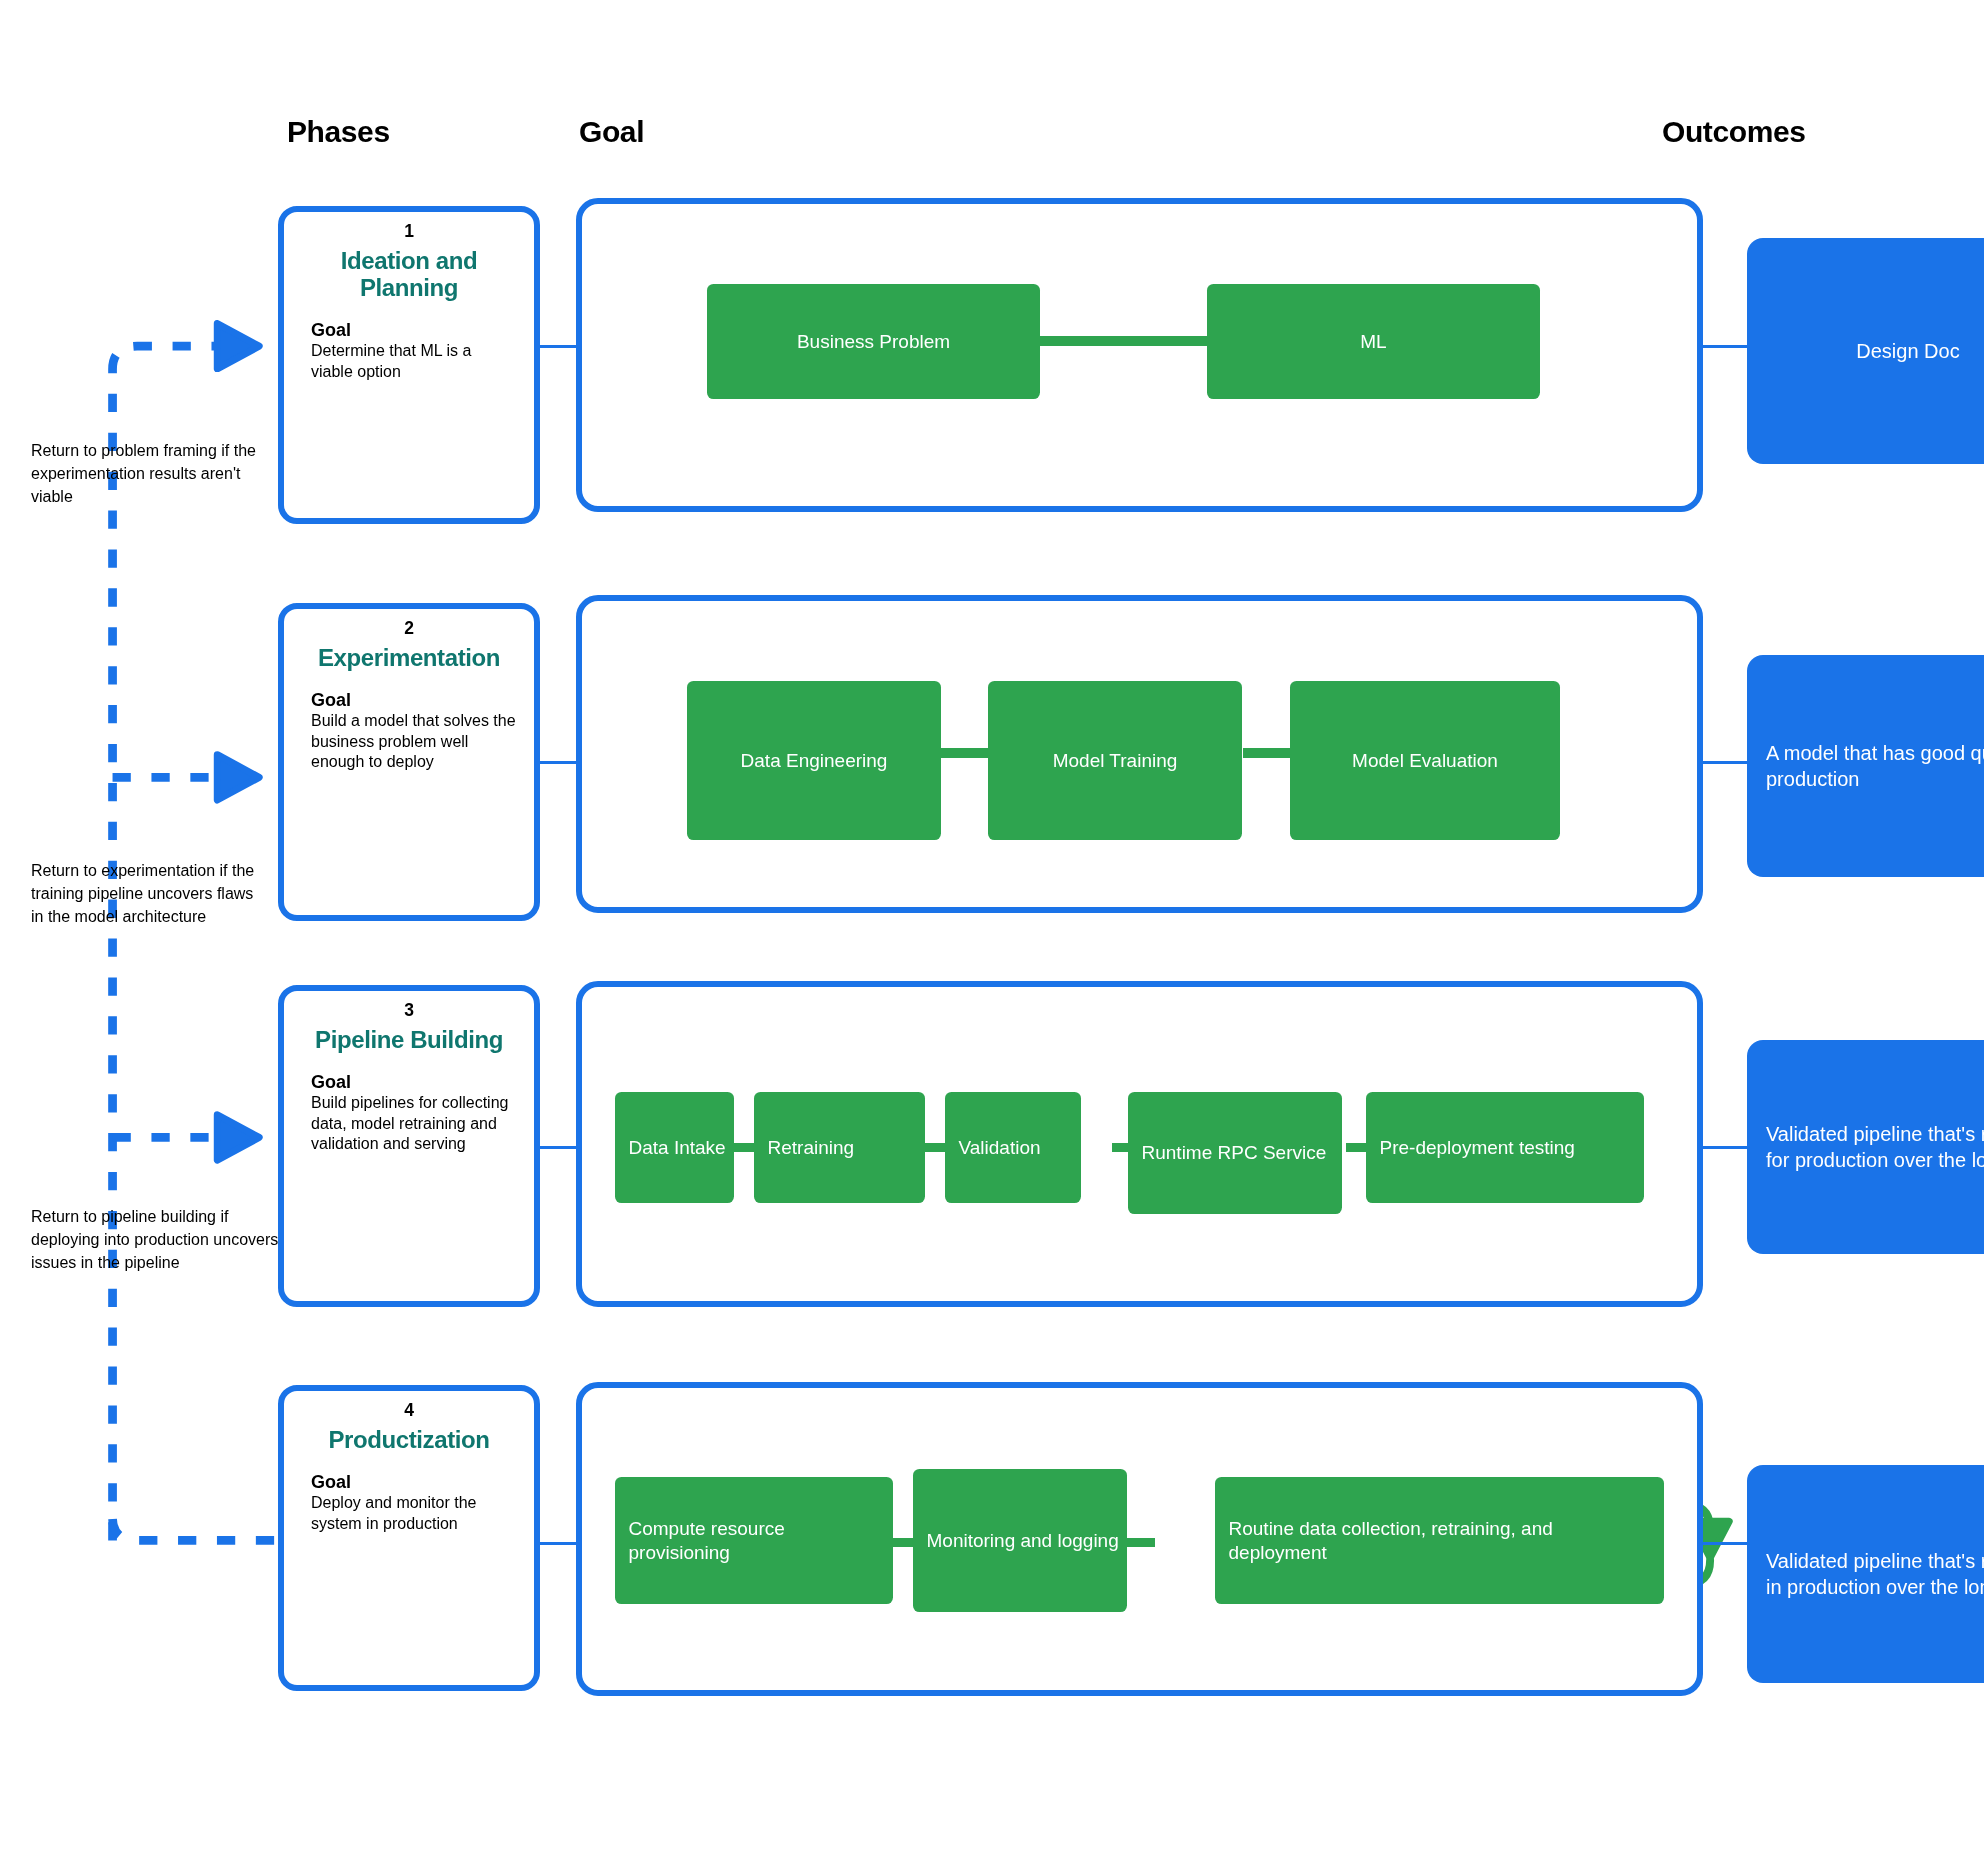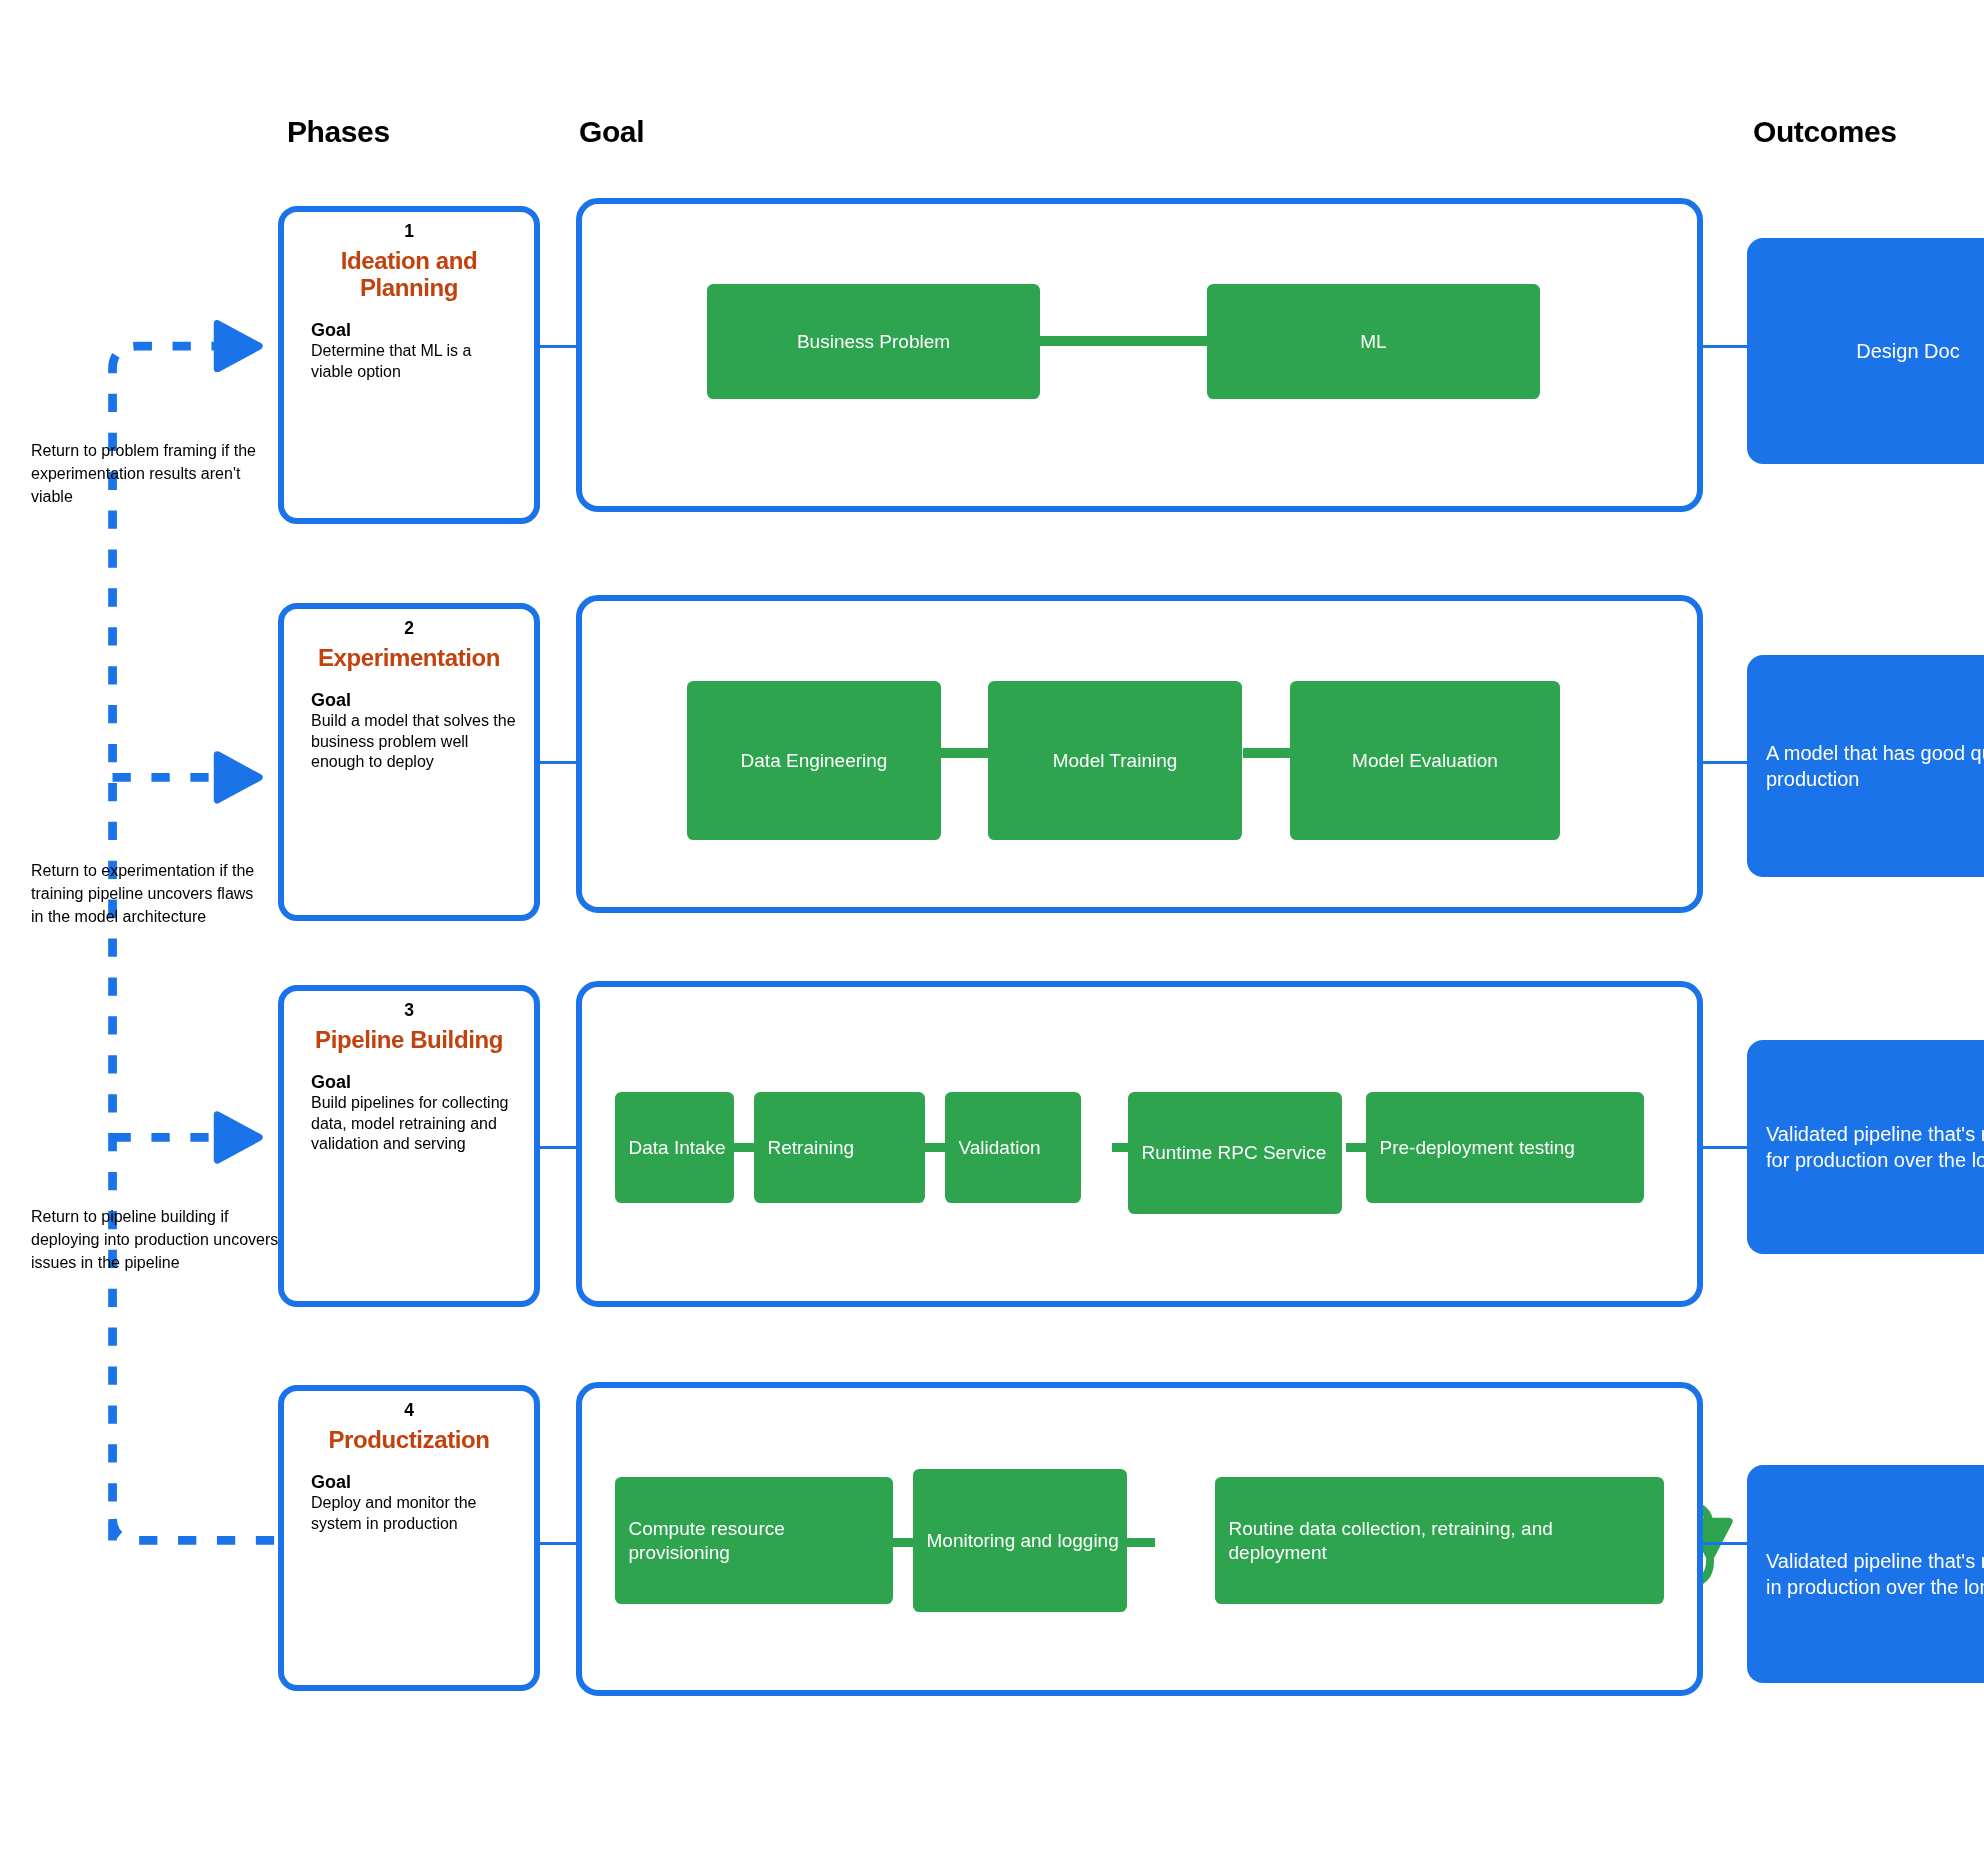--- a/index.html
+++ b/index.html
@@ -3,27 +3,27 @@
 <meta charset="utf-8">
 <style>
   html,body{margin:0;padding:0;background:#ffffff;}
   body{font-family:"Liberation Sans","DejaVu Sans",sans-serif;color:#202124;}
   .stage{position:relative;width:2253px;height:1858px;background:#fff;overflow:hidden;}
 
   
   .col-head{position:absolute;font-weight:700;font-size:30px;letter-spacing:-0.4px;color:#000;white-space:nowrap;}
   #head-phases{left:287px;top:115px;}
   #head-tasks{left:579px;top:115px;}
-  #head-outcomes{left:1753px;top:115px;}
+  #head-outcomes{left:1662px;top:115px;}
 
   
   .phase-card{position:absolute;box-sizing:border-box;border:6.4px solid #1a73e8;border-radius:19px;background:#fff;
               padding:9.5px 17.5px 9.5px 17.5px;}
   .phase-num{font-size:17.5px;font-weight:700;text-align:center;color:#000;line-height:1.1;}
-  .phase-title{font-size:24px;font-weight:700;text-align:center;color:#c2410c;line-height:1.12;margin-top:7.1px;letter-spacing:-0.4px;}
+  .phase-title{font-size:24px;font-weight:700;text-align:center;color:#0f766e;line-height:1.12;margin-top:7.1px;letter-spacing:-0.4px;}
   .goal-block{margin-top:18px;padding-left:9.5px;}
   .goal-label{font-size:18px;font-weight:700;color:#000;line-height:1.2;}
   .goal-text{font-size:16px;font-weight:400;color:#000;line-height:1.28;margin-top:0;}
 
   
   .task-card{position:absolute;box-sizing:border-box;border:6.4px solid #1a73e8;border-radius:22px;background:#fff;}
 
   
   .gbox{position:absolute;box-sizing:border-box;background:#34A853;background:#2ea44f;border-radius:6.4px;
         color:#fff;display:flex;align-items:center;font-size:19px;line-height:1.22;font-weight:400;}

